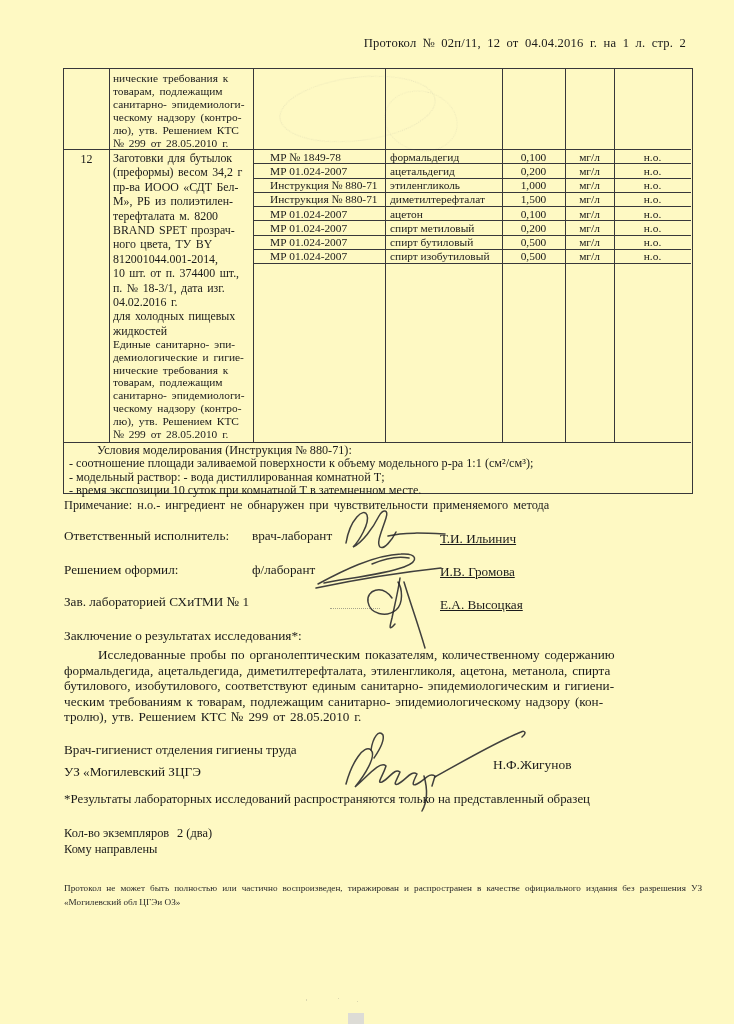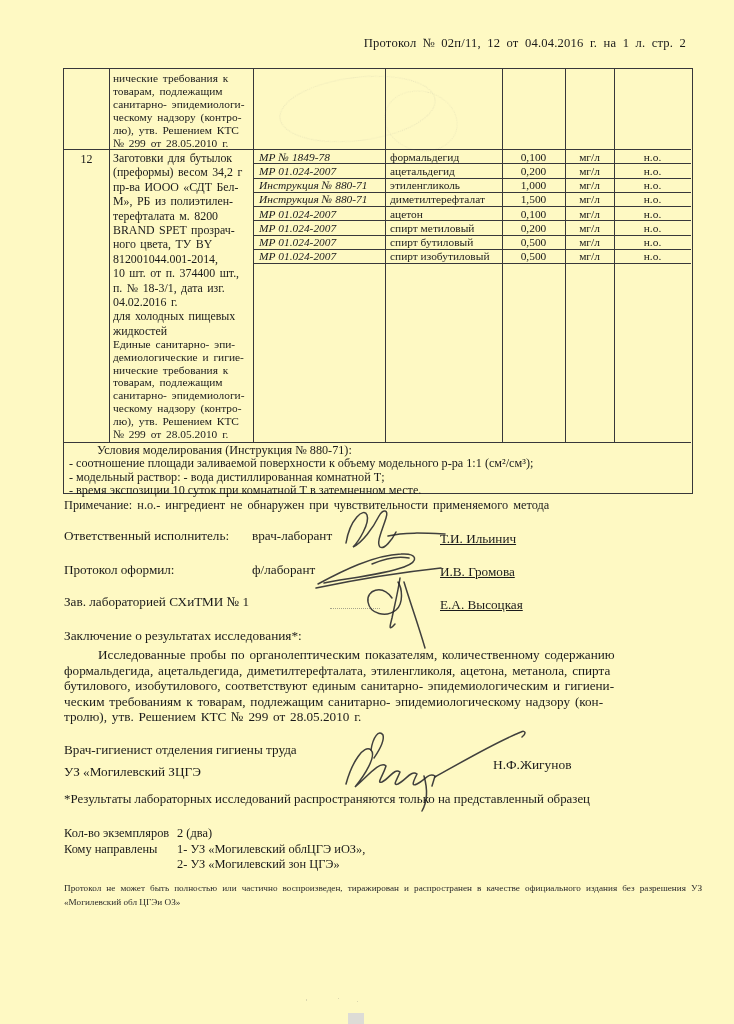--- a/index.html
+++ b/index.html
@@ -22,21 +22,21 @@
   .hl-sub{left:189px; width:438px;}
 
   .carry{left:49px; top:3px; width:137px; font-size:11.4px; line-height:12.9px; word-spacing:2px; text-align:justify;}
   .rownum{left:0; top:83px; width:45px; text-align:center; font-size:12px;}
   .desc{left:49px; top:82px; width:138px; font-size:11.9px; line-height:14.4px; word-spacing:1.5px;}
   .reg{left:49px; top:269px; width:138px; font-size:11.4px; line-height:12.8px; word-spacing:2px; text-align:justify;}
   .conds{left:5px; top:375px; width:618px; font-size:12.2px; line-height:13.3px; text-indent:28px;}
 
   .mrow{position:absolute; left:189px; width:438px; height:14.25px; display:flex; font-size:11.4px; line-height:14px; box-sizing:border-box;}
   .mrow div{box-sizing:border-box; overflow:hidden; white-space:nowrap;}
-  .c1{width:132px; padding-left:6px;font-style:italic;}
+  .c1{width:132px; padding-left:17px;}
   .c2{width:117px; padding-left:5px;}
   .c3{width:63px; text-align:center;}
   .c4{width:49px; text-align:center;}
   .c5{flex:1; text-align:center;}
 
   
   .stamp1{left:215px; top:8px; width:155px; height:62px; border:1px dotted rgba(110,115,130,.45);
           border-radius:50%; transform:rotate(-7deg); opacity:.35; filter:blur(.6px);}
   .stamp2{left:320px; top:22px; width:72px; height:58px; border:1px dotted rgba(110,115,130,.4);
           border-radius:50%; transform:rotate(14deg); opacity:.3; filter:blur(.7px);}
@@ -184,21 +184,21 @@
       <div class="c5">н.о.</div>
     </div>
   </div>
 
   <div class="abs note">Примечание: н.о.- ингредиент не обнаружен при чувствительности применяемого метода</div>
 
   <div class="abs sig-label" style="top:528px">Ответственный исполнитель:</div>
   <div class="abs sig-title" style="top:528px">врач-лаборант</div>
   <div class="abs sig-name" style="top:531px">Т.И. Ильинич</div>
 
-  <div class="abs sig-label" style="top:562px">Протокол оформил:</div>
+  <div class="abs sig-label" style="top:562px">Решением оформил:</div>
   <div class="abs sig-title" style="top:562px">ф/лаборант</div>
   <div class="abs sig-name" style="top:564px">И.В. Громова</div>
 
   <div class="abs sig-label" style="top:594px">Зав. лабораторией  СХиТМИ № 1</div>
   <div class="abs sig-name" style="top:597px">Е.А. Высоцкая</div>
 
   <svg class="sig-svg" style="left:332px; top:503px;" width="120" height="48" viewBox="0 0 120 48">
     <path d="M14,40 C18,16 32,4 35,12 C38,20 27,38 21,44 C30,40 41,25 47,13 C51,6 57,6 54,15 C50,28 44,40 48,44 C52,47 60,37 64,29"></path>
     <path d="M56,33 C72,29 92,30 113,31"></path>
   </svg>
@@ -229,20 +229,18 @@
     <path d="M43,30 C45,17 51,9 55,15 C57,22 50,32 46,38"></path>
     <path d="M107,57 C132,43 166,23 193,12 C197,10 199,13 194,17"></path>
     <path d="M96,56 C100,70 99,82 94,91"></path>
   </svg>
 
   <div class="abs footnote">*Результаты лабораторных исследований распространяются только на представленный образец</div>
 
   <div class="abs cp-label" style="top:826px">Кол-во экземпляров</div>
   <div class="abs cp-value" style="top:826px">2 (два)</div>
   <div class="abs cp-label" style="top:842px">Кому направлены</div>
-  <div class="abs cp-value pre" style="top:842px">1- УЗ «Могилевский  облЦГЭ иОЗ»,
-2- УЗ «Могилевский  зон ЦГЭ»</div>
 
   <div class="abs fineprint">Протокол не может быть полностью или частично воспроизведен, тиражирован и распространен в качестве официального издания без разрешения  УЗ «Могилевский  обл ЦГЭи ОЗ»</div>
 
   <div class="abs artifact"></div>
   <div class="abs speck"></div>
 </div>
 
 </body></html>

